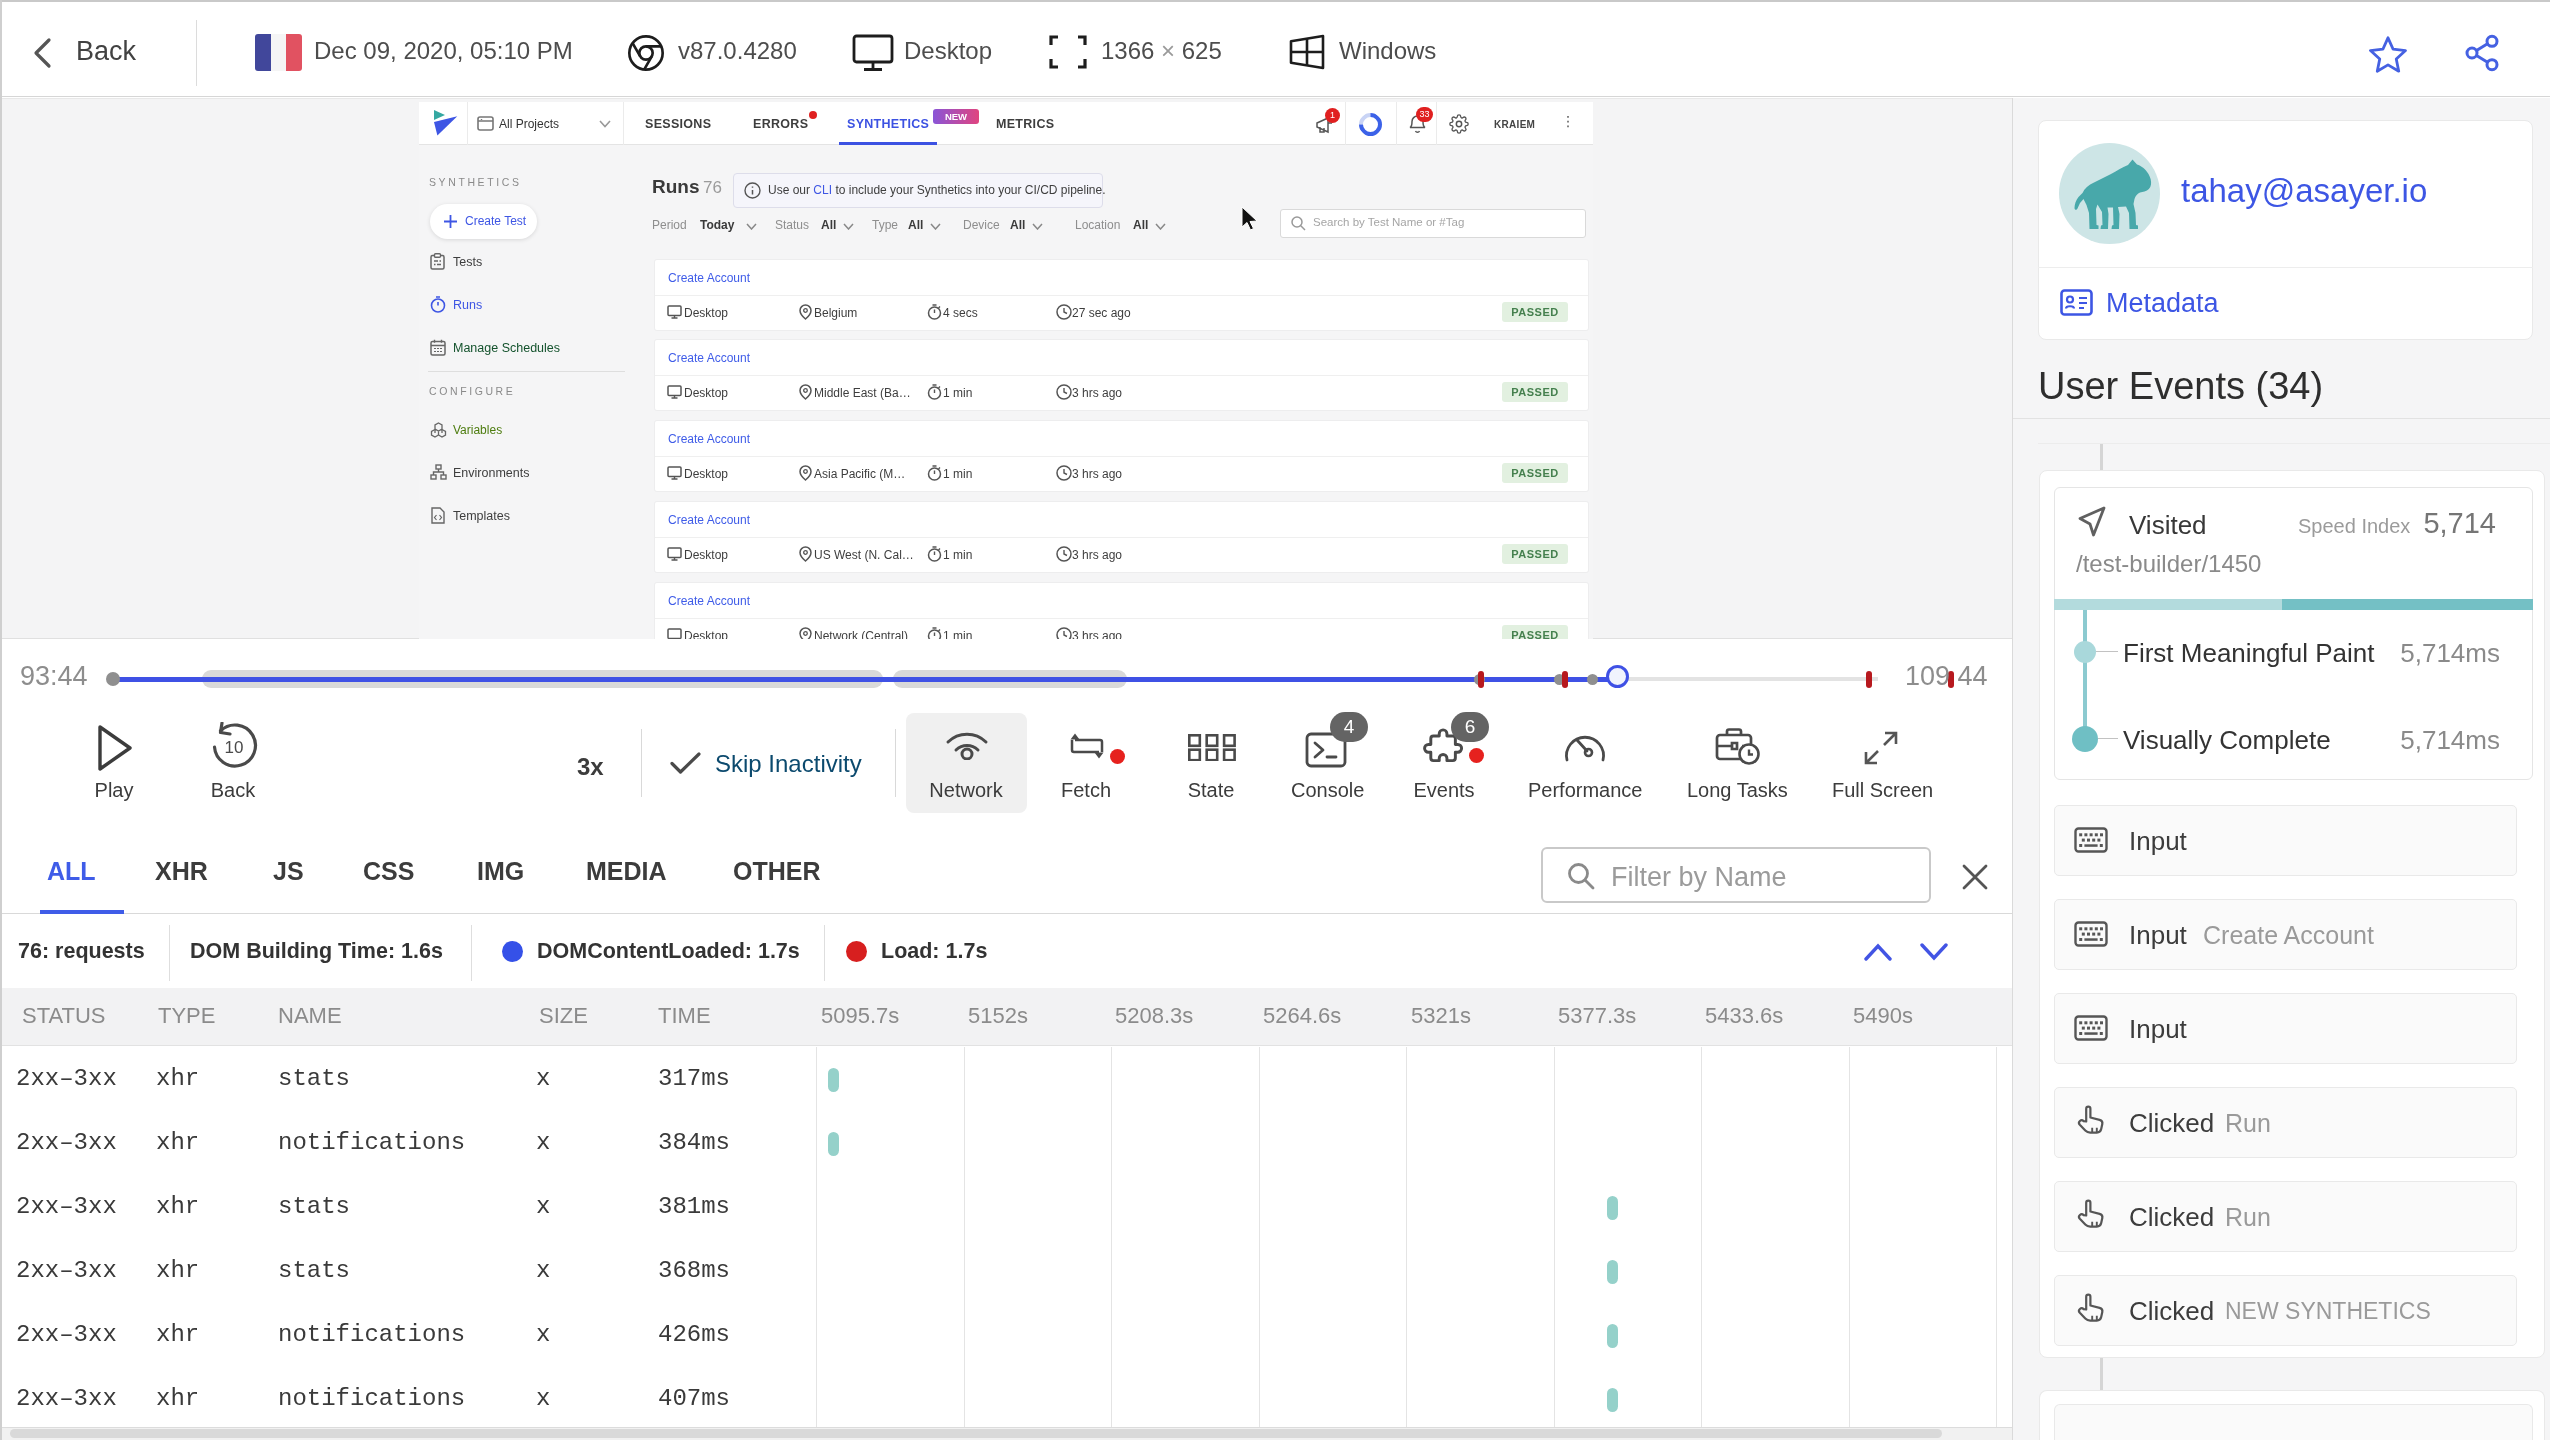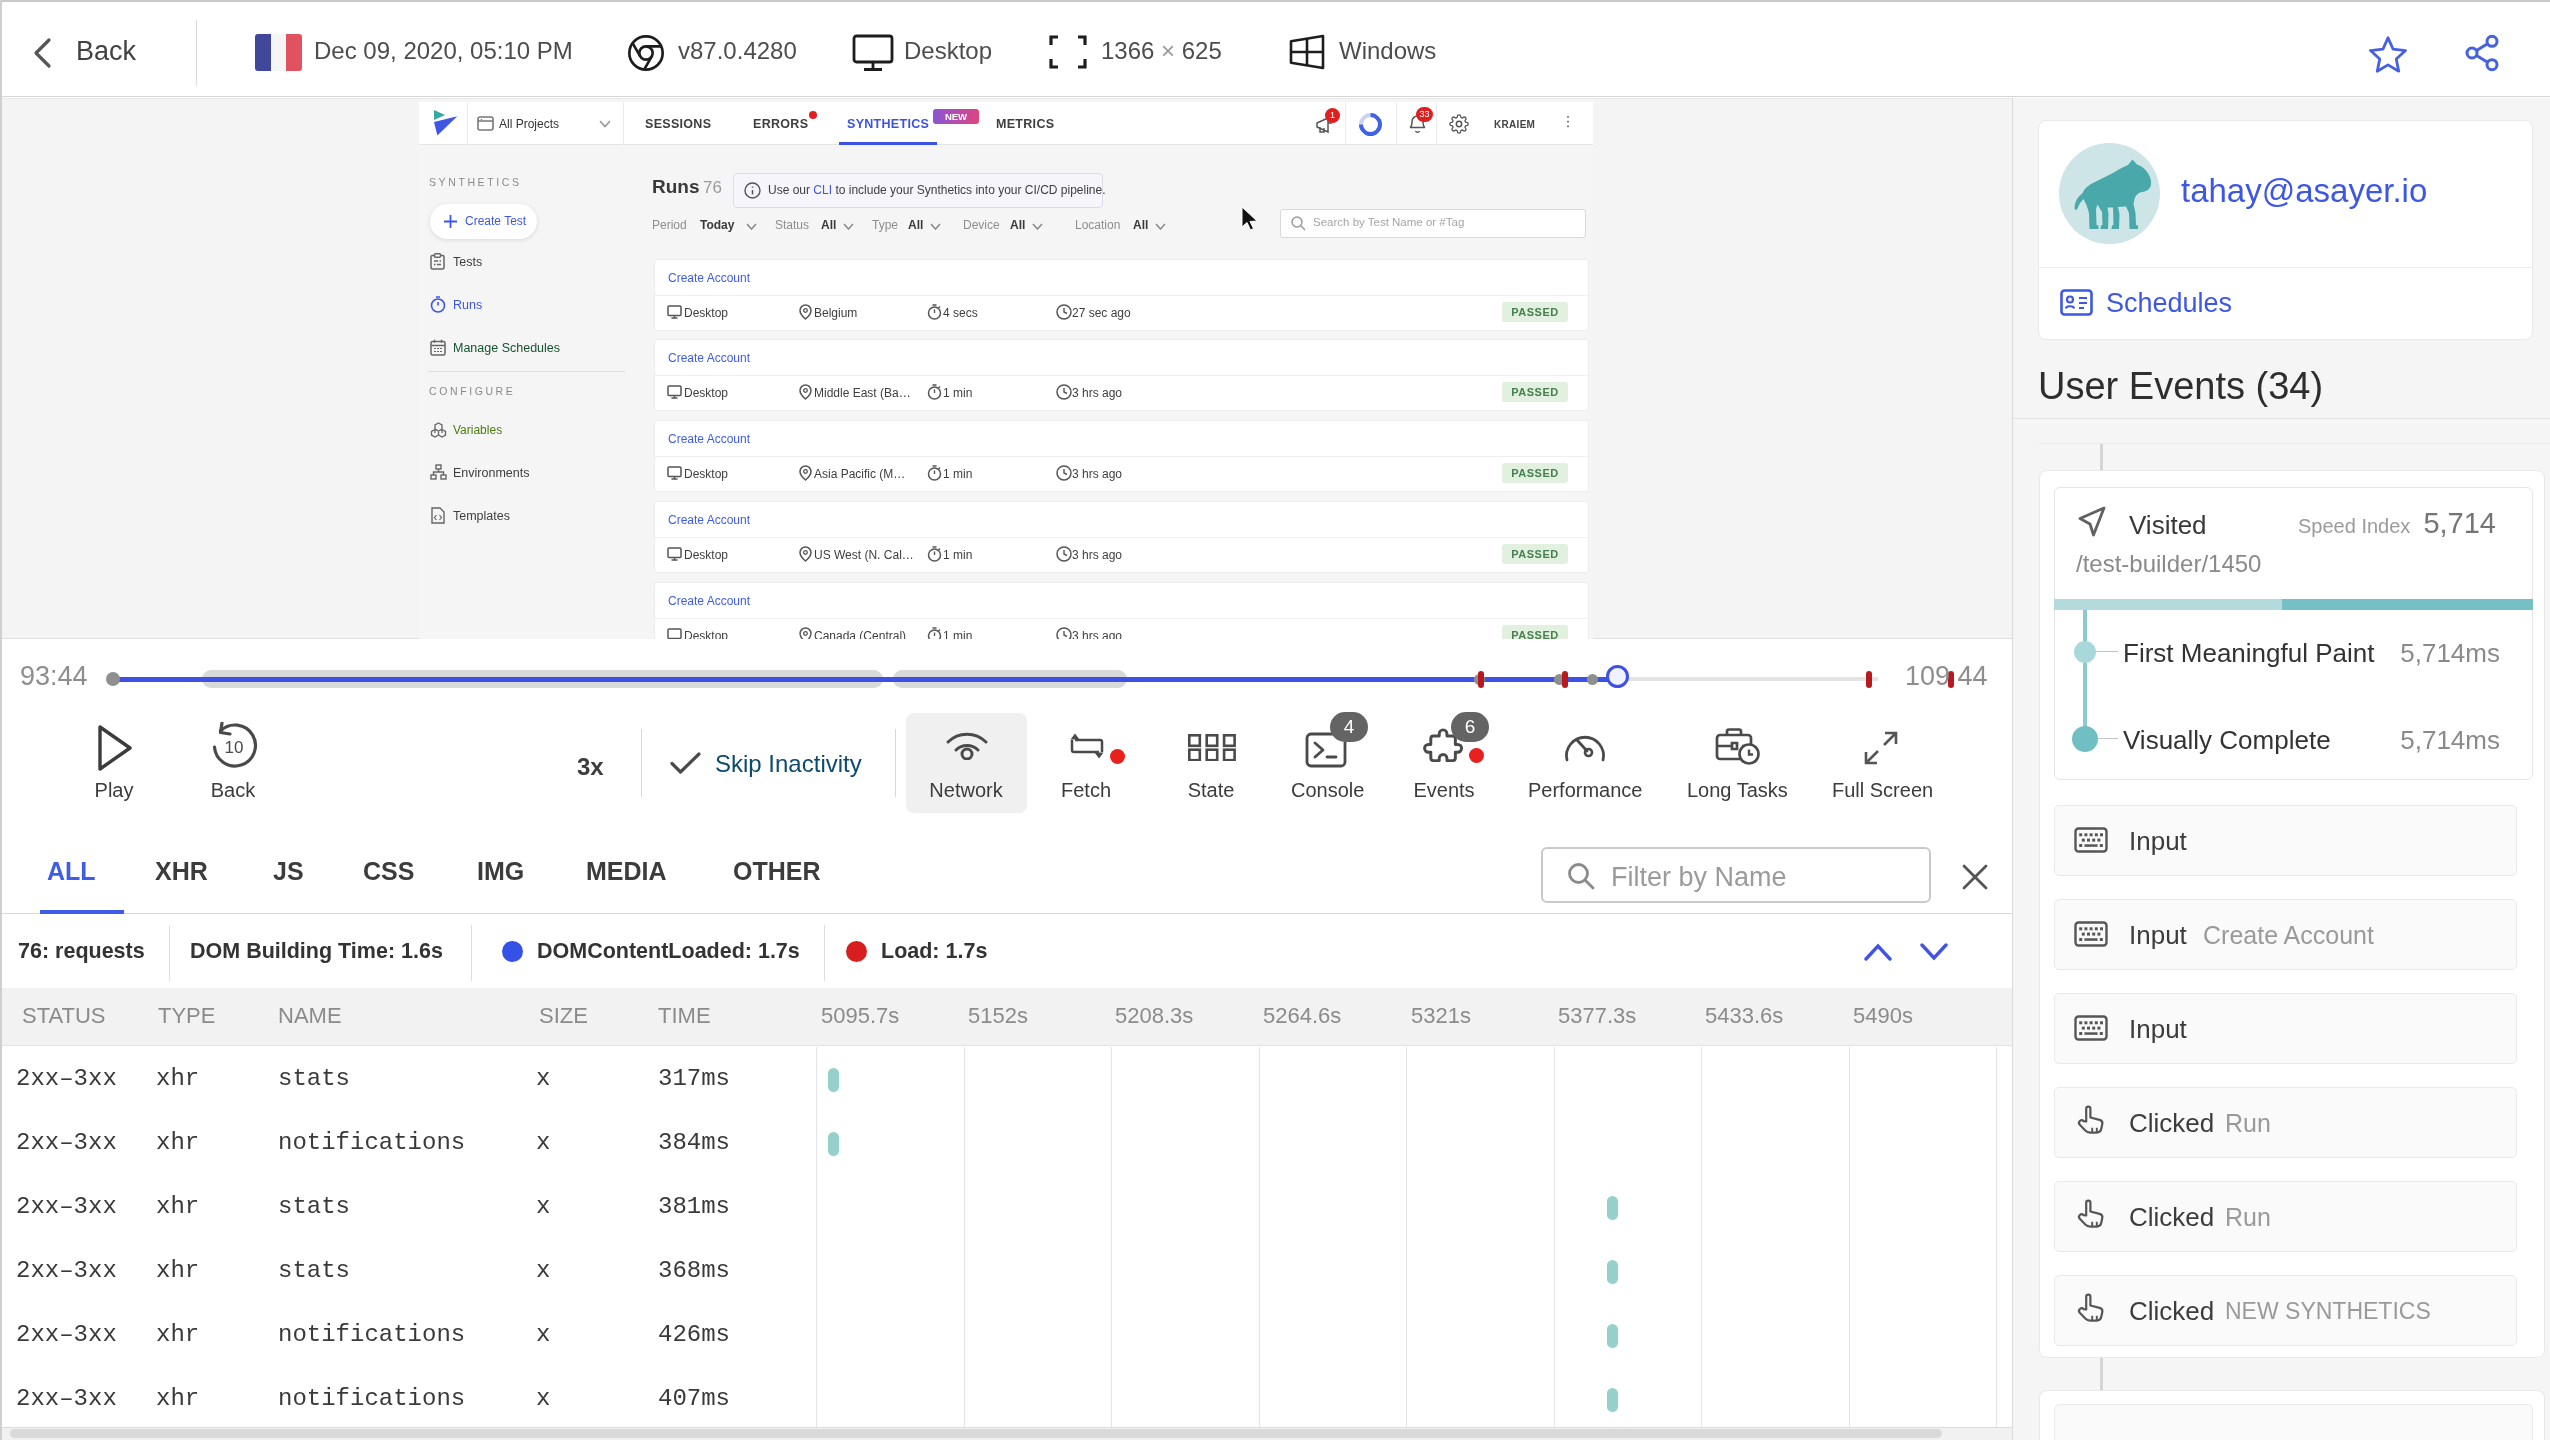--- a/index.html
+++ b/index.html
@@ -349,21 +349,21 @@
       <div class="abs" style="left:0;top:35px;width:933px;height:1px;background:#efefef"></div>
       <svg class="abs" style="left:12px;top:45px" width="15" height="14" viewBox="0 0 15 14">
             <rect x="1" y="1" width="13" height="9.5" rx="1" fill="none" stroke="#555" stroke-width="1.5"></rect>
             <path d="M7.5 10.5 v2 M4.5 13 h6" stroke="#555" stroke-width="1.4"></path>
           </svg>
       <div class="ma-txt" style="left:29px;top:46px;font-size:12px;color:#3e3e3e">Desktop</div>
       <svg class="abs" style="left:144px;top:44px" width="13" height="16" viewBox="0 0 13 16">
             <path d="M6.5 1 a5.5 5.5 0 0 1 5.5 5.5 C12 10.5 6.5 15 6.5 15 S1 10.5 1 6.5 A5.5 5.5 0 0 1 6.5 1 Z" fill="none" stroke="#555" stroke-width="1.5"></path>
             <circle cx="6.5" cy="6.5" r="1.8" fill="none" stroke="#555" stroke-width="1.3"></circle>
           </svg>
-      <div class="ma-txt" style="left:159px;top:46px;font-size:12px;color:#3e3e3e">Canada (Central)</div>
+      <div class="ma-txt" style="left:159px;top:46px;font-size:12px;color:#3e3e3e">Network (Central)</div>
       <svg class="abs" style="left:272px;top:44px" width="15" height="16" viewBox="0 0 15 16">
             <circle cx="7.5" cy="9" r="6" fill="none" stroke="#555" stroke-width="1.5"></circle>
             <path d="M7.5 5.5 V9 M5.5 1 h4 M11.5 4 l1.5-1.5" stroke="#555" stroke-width="1.4"></path>
           </svg>
       <div class="ma-txt" style="left:288px;top:46px;font-size:12px;color:#3e3e3e">1 min</div>
       <svg class="abs" style="left:401px;top:44px" width="16" height="16" viewBox="0 0 16 16">
             <circle cx="8" cy="8" r="7" fill="none" stroke="#555" stroke-width="1.5"></circle>
             <path d="M8 4 V8 L11 9.5" fill="none" stroke="#555" stroke-width="1.4"></path>
           </svg>
       <div class="ma-txt" style="left:417px;top:46px;font-size:12px;color:#3e3e3e">3 hrs ago</div>
@@ -588,21 +588,21 @@
       L21 60 L18.5 65.5 C17.5 67.5 15.5 67 15.5 65 C15.5 61.5 17 57 19.5 54 L23.5 50
       C25.5 45.5 29.5 42 35 39.5 L52 31 C57.5 28 63 24.5 69 22 Z" fill="#48a8aa"></path>
   </svg>
   <div class="abs" style="left:168px;top:74px;font-size:33px;color:#3d56e4">tahay@asayer.io</div>
   <div class="abs" style="left:25px;top:169px;width:495px;height:1px;background:#ededed"></div>
   <svg class="abs" style="left:47px;top:191px" width="33" height="27" viewBox="0 0 33 27">
     <rect x="1.5" y="1.5" width="30" height="24" rx="3" fill="none" stroke="#3d56e4" stroke-width="2.6"></rect>
     <circle cx="10" cy="10.5" r="3" fill="none" stroke="#3d56e4" stroke-width="2.2"></circle>
     <path d="M6 19.5 C6 16.5 14 16.5 14 19.5 M19 9 h8 M19 14 h8 M19 19 h5" fill="none" stroke="#3d56e4" stroke-width="2.2"></path>
   </svg>
-  <div class="abs" style="left:93px;top:190px;font-size:27px;color:#3d56e4">Schedules</div>
+  <div class="abs" style="left:93px;top:190px;font-size:27px;color:#3d56e4">Metadata</div>
 
   <div class="abs" style="left:25px;top:267px;font-size:38px;color:#2e2e2e">User Events (34)</div>
   <div class="abs" style="left:0;top:320px;width:538px;height:1px;background:#e2e2e2"></div>
 
   <div class="abs" style="left:25px;top:345px;width:513px;height:1px;background:#ececec"></div>
   <div class="abs" style="left:87px;top:346px;width:3px;height:26px;background:#d5d5d5"></div>
 
   <div class="card" style="left:26px;top:372px;width:506px;height:888px"></div>
 
   <div class="abs" style="left:41px;top:389px;width:479px;height:293px;border:1px solid #e5e5e5;border-radius:6px;background:#fff"></div>

